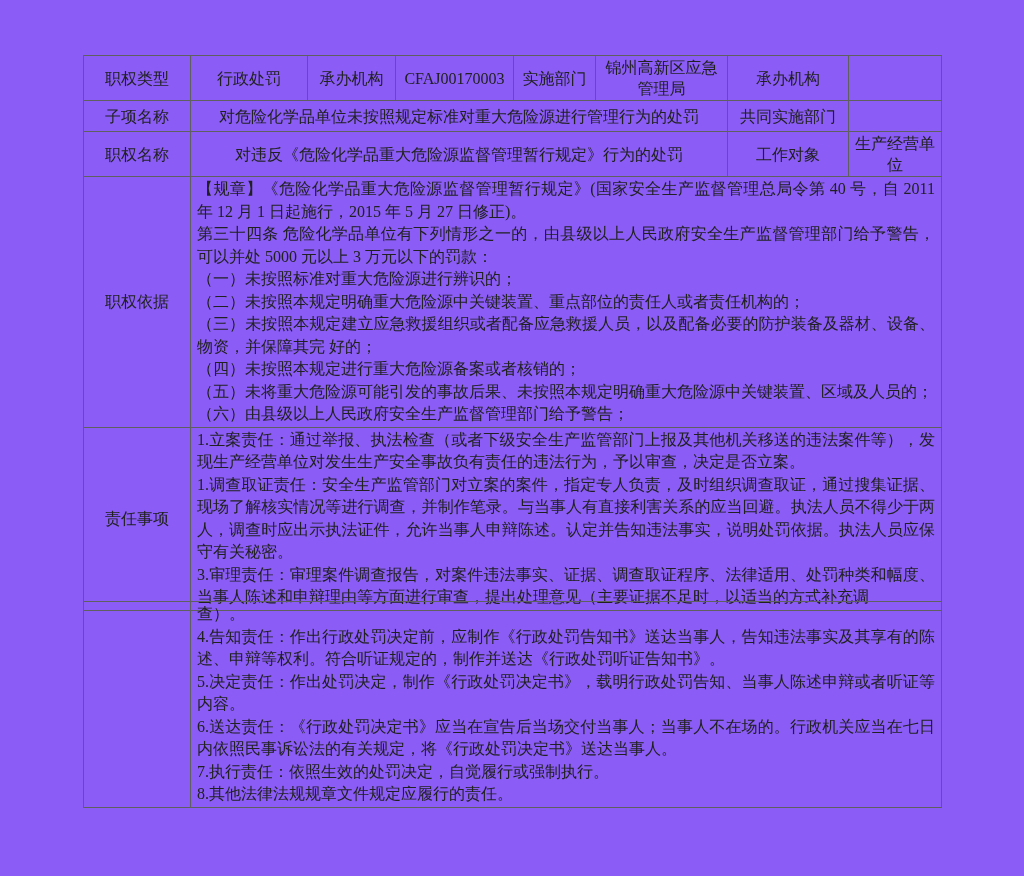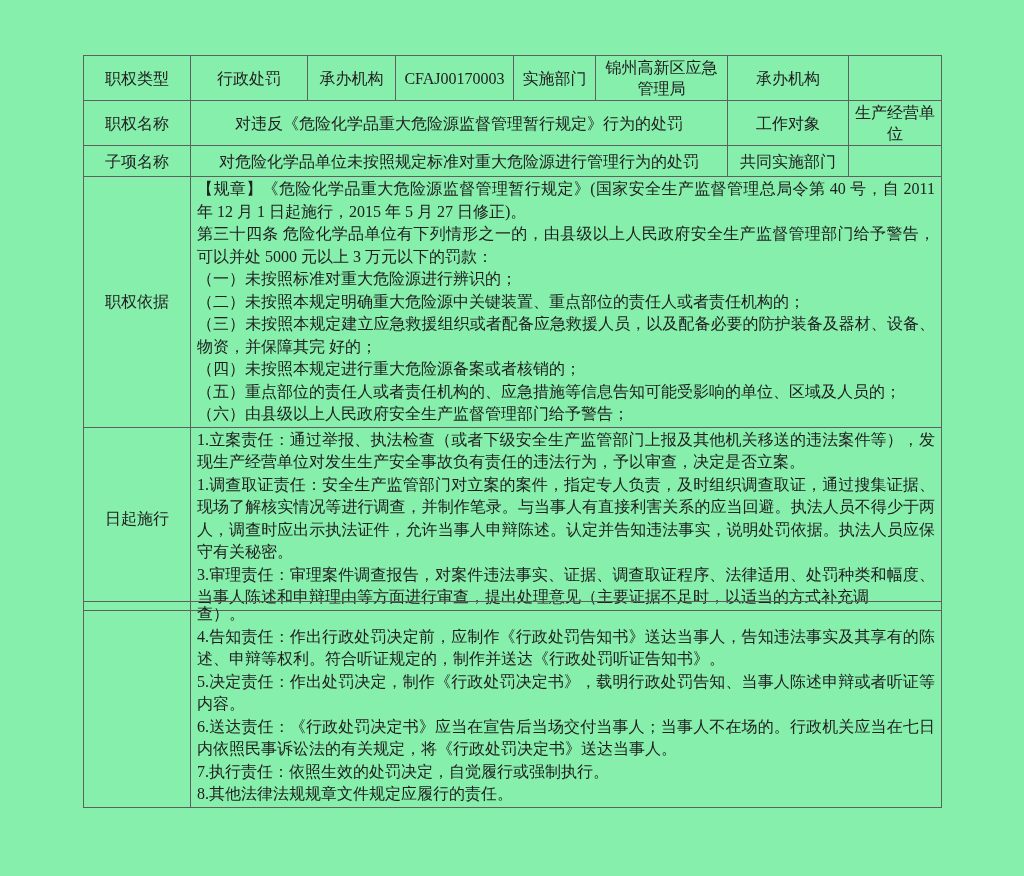--- a/index.html
+++ b/index.html
@@ -11,21 +11,21 @@
     width: 1024px;
     height: 876px;
     font-family: "Liberation Serif", "DejaVu Serif", serif;
     color: #212121;
     -webkit-font-smoothing: antialiased;
   }
   .sheet {
     position: relative;
     width: 1024px;
     height: 876px;
-    background: #86efac;
+    background: #8b5cf6;
     overflow: hidden;
   }
   table.doc {
     position: absolute;
     left: 83px;
     border-collapse: collapse;
     table-layout: fixed;
     width: 858px;
     font-size: 16px;
     color: #212121;
@@ -77,47 +77,47 @@
         <tr style="height:42px">
       <td class="label-cell">职权类型</td>
       <td class="value-cell">行政处罚</td>
       <td class="label-cell">承办机构</td>
       <td class="value-cell">CFAJ00170003</td>
       <td class="label-cell">实施部门</td>
       <td class="value-cell">锦州高新区应急管理局</td>
       <td class="label-cell">承办机构</td>
       <td class="value-cell"></td>
     </tr>
+    <tr style="height:31px">
+      <td class="label-cell">子项名称</td>
+      <td class="value-cell" colspan="5">对危险化学品单位未按照规定标准对重大危险源进行管理行为的处罚</td>
+      <td class="label-cell">共同实施部门</td>
+      <td class="value-cell"></td>
+    </tr>
     <tr style="height:39px">
       <td class="label-cell">职权名称</td>
       <td class="value-cell" colspan="5">对违反《危险化学品重大危险源监督管理暂行规定》行为的处罚</td>
       <td class="label-cell">工作对象</td>
       <td class="value-cell">生产经营单位</td>
-    </tr>
-    <tr style="height:31px">
-      <td class="label-cell">子项名称</td>
-      <td class="value-cell" colspan="5">对危险化学品单位未按照规定标准对重大危险源进行管理行为的处罚</td>
-      <td class="label-cell">共同实施部门</td>
-      <td class="value-cell"></td>
     </tr>
     <tr style="height:246px">
       <td class="label-cell">职权依据</td>
       <td class="text-cell" colspan="7">
             <div class="para">【规章】《危险化学品重大危险源监督管理暂行规定》(国家安全生产监督管理总局令第 40 号，自 2011 年 12 月 1 日起施行，2015 年 5 月 27 日修正)。</div>
             <div class="para">第三十四条  危险化学品单位有下列情形之一的，由县级以上人民政府安全生产监督管理部门给予警告，可以并处 5000 元以上 3 万元以下的罚款：</div>
             <div class="para">（一）未按照标准对重大危险源进行辨识的；</div>
             <div class="para">（二）未按照本规定明确重大危险源中关键装置、重点部位的责任人或者责任机构的；</div>
             <div class="para">（三）未按照本规定建立应急救援组织或者配备应急救援人员，以及配备必要的防护装备及器材、设备、物资，并保障其完 好的；</div>
             <div class="para">（四）未按照本规定进行重大危险源备案或者核销的；</div>
-            <div class="para">（五）重点部位的责任人或者责任机构的、应急措施等信息告知可能受影响的单位、区域及人员的；</div>
+            <div class="para">（五）未将重大危险源可能引发的事故后果、未按照本规定明确重大危险源中关键装置、区域及人员的；</div>
             <div class="para">（六）由县级以上人民政府安全生产监督管理部门给予警告；</div>
           </td>
     </tr>
     <tr style="height:179px">
-      <td class="label-cell">日起施行</td>
+      <td class="label-cell">责任事项</td>
       <td class="text-cell" colspan="7">
             <div class="para">1.立案责任：通过举报、执法检查（或者下级安全生产监管部门上报及其他机关移送的违法案件等），发现生产经营单位对发生生产安全事故负有责任的违法行为，予以审查，决定是否立案。</div>
             <div class="para">1.调查取证责任：安全生产监管部门对立案的案件，指定专人负责，及时组织调查取证，通过搜集证据、现场了解核实情况等进行调查，并制作笔录。与当事人有直接利害关系的应当回避。执法人员不得少于两人，调查时应出示执法证件，允许当事人申辩陈述。认定并告知违法事实，说明处罚依据。执法人员应保守有关秘密。</div>
             <div class="para">3.审理责任：审理案件调查报告，对案件违法事实、证据、调查取证程序、法律适用、处罚种类和幅度、当事人陈述和申辩理由等方面进行审查，提出处理意见（主要证据不足时，以适当的方式补充调</div>
           </td>
     </tr>
   </tbody>
     </table>
 
   <table class="doc" id="tbl-bottom">

